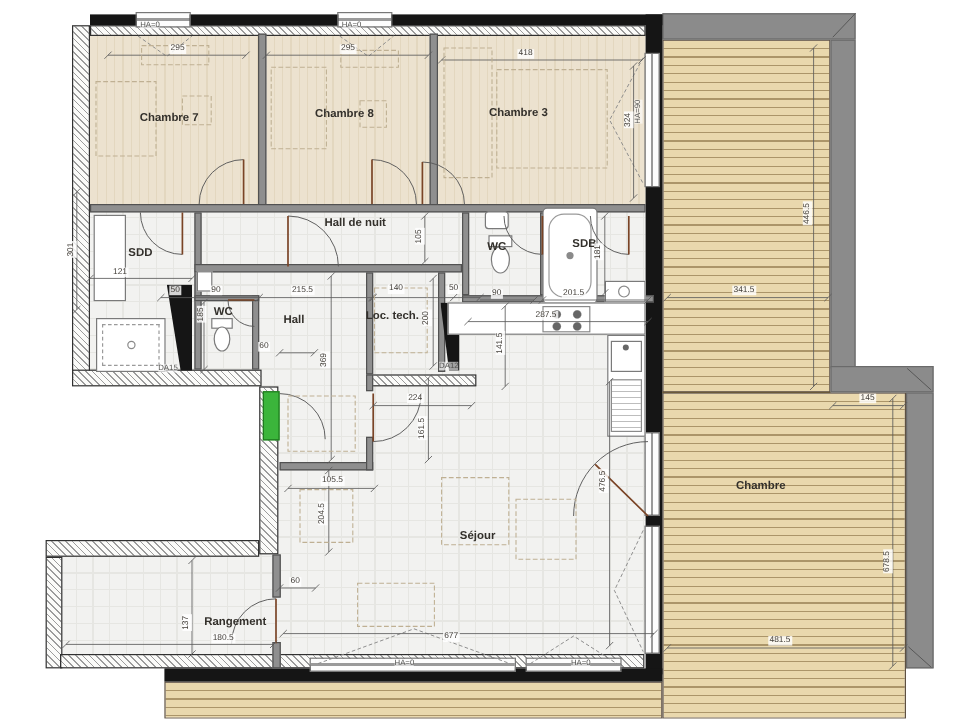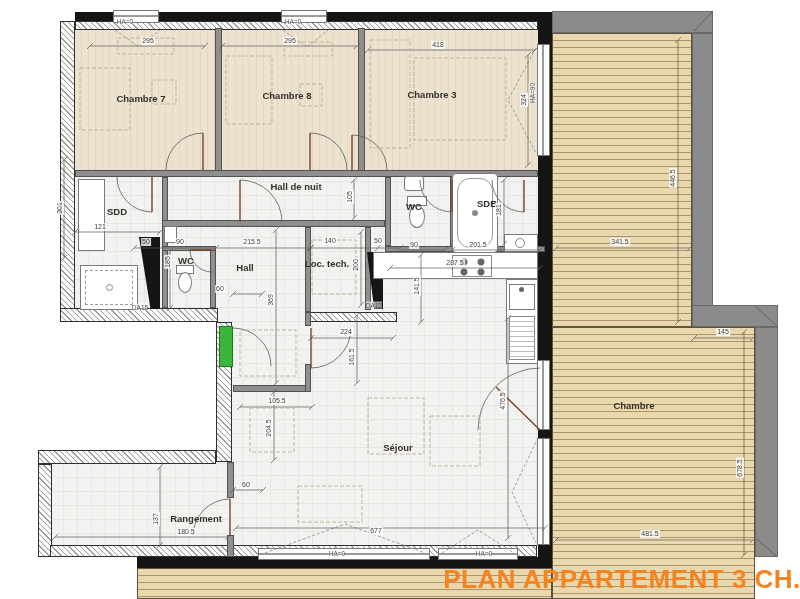--- a/index.html
+++ b/index.html
@@ -225,15 +225,14 @@
   <span class="lbl dlabel v" style="left:503px;top:401px;">476.5</span>
 
   <span class="lbl alabel" style="left:125px;top:21px;">HA=0</span>
   <span class="lbl alabel" style="left:293px;top:21px;">HA=0</span>
   <span class="lbl alabel" style="left:337px;top:553px;">HA=0</span>
   <span class="lbl alabel" style="left:484px;top:553px;">HA=0</span>
   <span class="lbl alabel v" style="left:532px;top:93px;">HA=90</span>
   <span class="lbl alabel" style="left:140px;top:307px;">DA15</span>
   <span class="lbl alabel" style="left:374px;top:305px;">DA12</span>
 
-  <span class="lbl title" style="left:622px;top:579px;">PLAN APPARTEMENT 3 CH.</span>
 
 </div>
 
 </body></html>

